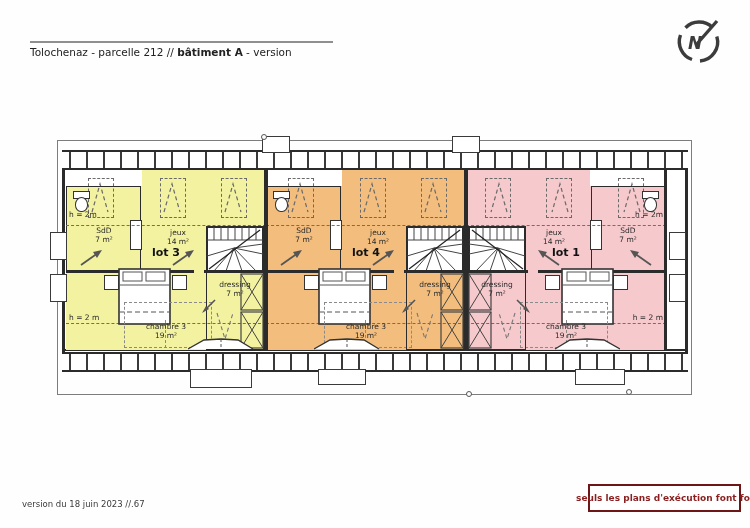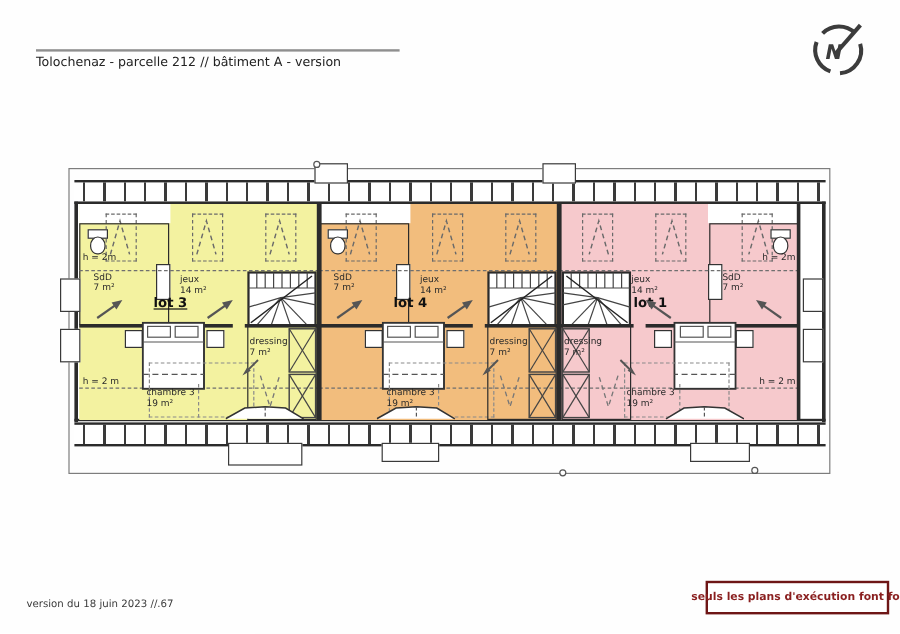--- a/index.html
+++ b/index.html
@@ -2,21 +2,21 @@
 <html><head>
 <meta charset="utf-8">
 <style>
   html,body{margin:0;padding:0;}
   .page{position:relative;width:750px;height:528px;background:#fefefe;overflow:hidden;
         font-family:"DejaVu Sans","Liberation Sans",sans-serif;color:#1c1c1c;}
   
   .title{position:absolute;left:30px;top:18px;font-size:15.5px;font-weight:bold;letter-spacing:.2px;color:#111;}
   .title-rule{position:absolute;left:30px;top:41px;width:303px;height:2px;background:#8f8f8f;}
   .subtitle{position:absolute;left:30px;top:46px;font-size:10.5px;color:#222;}
-  .subtitle b{font-weight:normal;text-align:center;}
+  .subtitle b{font-weight:bold;text-align:center;}
   .compass{position:absolute;left:672px;top:15px;width:54px;height:54px;}
   
   .version{position:absolute;left:22px;top:499px;font-size:8.5px;color:#3a3a3a;}
   .notice{position:absolute;left:588px;top:484px;width:149px;height:24px;border:2.5px solid #6e1616;
           background:#fff;display:flex;align-items:center;justify-content:center;}
   .notice span{font-size:9px;font-weight:bold;color:#8a1f1f;white-space:nowrap;}
   
   .plan{position:absolute;left:0;top:0;width:750px;height:528px;}
   .outer-bound{position:absolute;left:57px;top:140px;width:633px;height:253px;border:1px solid #7d7d7d;}
   .tick-band{position:absolute;left:62px;width:626px;height:16px;background:
@@ -35,21 +35,21 @@
   .unit{position:absolute;top:170px;width:200px;height:180px;}
   .unit.mirrored{transform:scaleX(-1);}
   .unit.mirrored .txt{transform:scaleX(-1);}
   .corner-white{position:absolute;left:0;top:0;width:76px;height:16px;background:#fff;}
   .sdd-room{position:absolute;left:0;top:16px;width:75px;height:85px;border:1.5px solid #2b2b2b;box-sizing:border-box;}
   .wc-tank{position:absolute;left:7px;top:21px;width:15px;height:6px;border:1.2px solid #333;background:#fff;}
   .wc-bowl{position:absolute;left:9px;top:27px;width:11px;height:13px;border:1.2px solid #333;border-radius:50% 50% 45% 45%;background:#fff;}
   .sdd-rad{position:absolute;left:64px;top:50px;width:10px;height:28px;border:1.2px solid #333;background:#fff;}
   .skylight{position:absolute;top:8px;width:26px;height:40px;border:1.5px dashed #6a6a6a;box-sizing:border-box;}
   .dashline{position:absolute;left:0;width:200px;border-top:1.2px dashed #6f6f6f;}
-  .txt{position:absolute;font-size:7.5px;line-height:9px;color:#2a2a2a;}
+  .txt{position:absolute;font-size:7.5px;line-height:9px;text-align:center;color:#2a2a2a;}
   .lot-label{font-size:11px;font-weight:bold;color:#111;}
   .hlabel{text-align:left;white-space:nowrap;}
   .stair{position:absolute;left:140px;top:56px;}
   .dressing-room{position:absolute;left:140px;top:101px;width:58px;height:79px;border:1.5px solid #2b2b2b;box-sizing:border-box;}
   .chambre-dash{position:absolute;left:58px;top:132px;width:88px;height:46px;border:1.2px dashed #8a8a8a;box-sizing:border-box;}
   .vdash{position:absolute;left:99px;top:150px;height:28px;border-left:1.2px dashed #8a8a8a;}
   .bedside{position:absolute;width:13px;height:13px;border:1.2px solid #333;background:#fff;}
   .dormer{position:absolute;top:168px;}
   svg{display:block;}
 </style>
@@ -111,21 +111,21 @@
     </div>
 
     <div class="dashline" style="top:55px;"></div>
     <div class="dashline" style="top:153px;"></div>
     <div class="txt hlabel" style="left:3px;top:40px;">h = 2m</div>
     <div class="txt hlabel" style="left:3px;top:143px;">h = 2 m</div>
 
     <div class="txt" style="left:84px;top:58px;width:56px;">
       <span>jeux</span><br><span>14 m²</span>
     </div>
-    <div class="txt lot-label" style="left:62px;top:78px;width:76px;text-decoration:underline;">lot 3</div>
+    <div class="txt lot-label" style="left:62px;top:78px;width:76px;">lot 3</div>
 
     <div class="stair">
       <svg width="58" height="46" viewBox="0 0 58 46">
         <rect x="1" y="1" width="56" height="44" fill="#fff" stroke="#2b2b2b" stroke-width="2"></rect>
         <g stroke="#444" stroke-width="1">
           <line x1="8" y1="1" x2="8" y2="14"></line>
                 <line x1="15" y1="1" x2="15" y2="14"></line>
           <line x1="22" y1="1" x2="22" y2="14"></line>
                 <line x1="29" y1="1" x2="29" y2="14"></line>
           <line x1="36" y1="1" x2="36" y2="14"></line>

